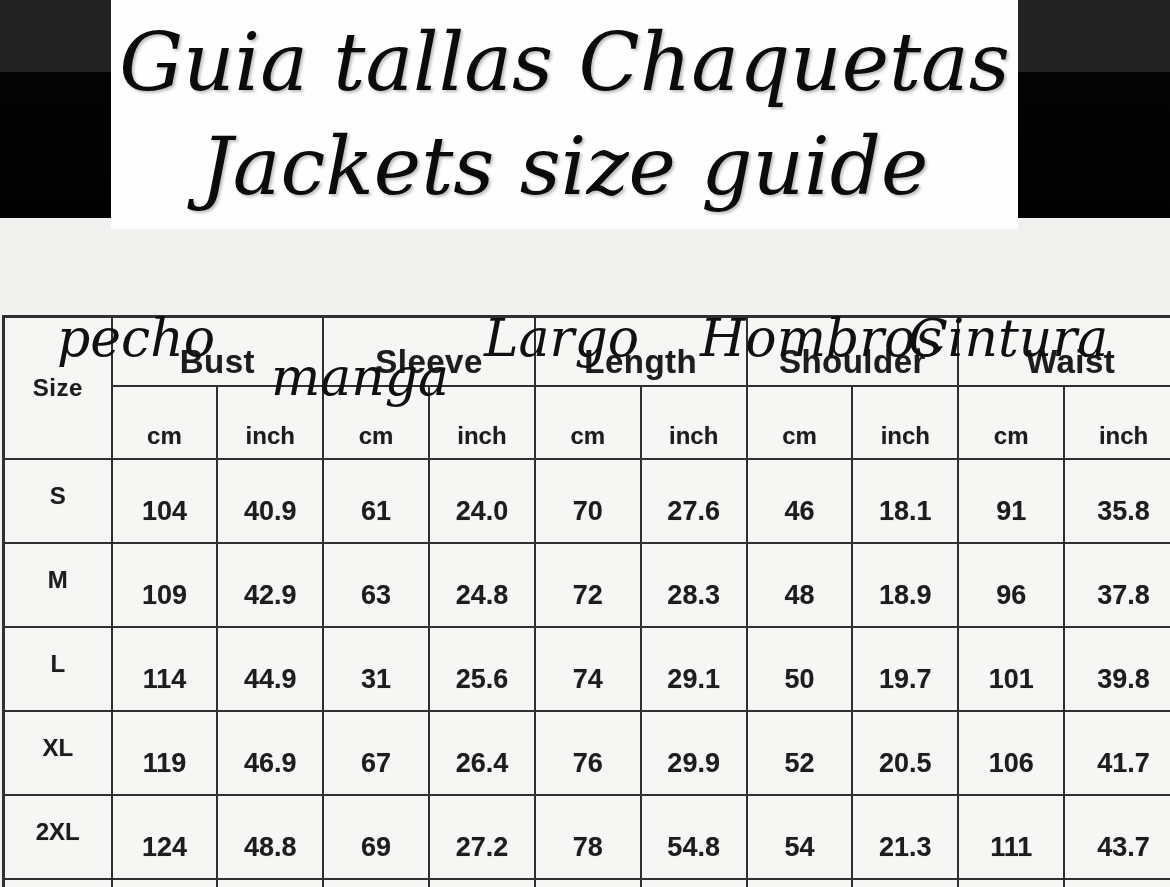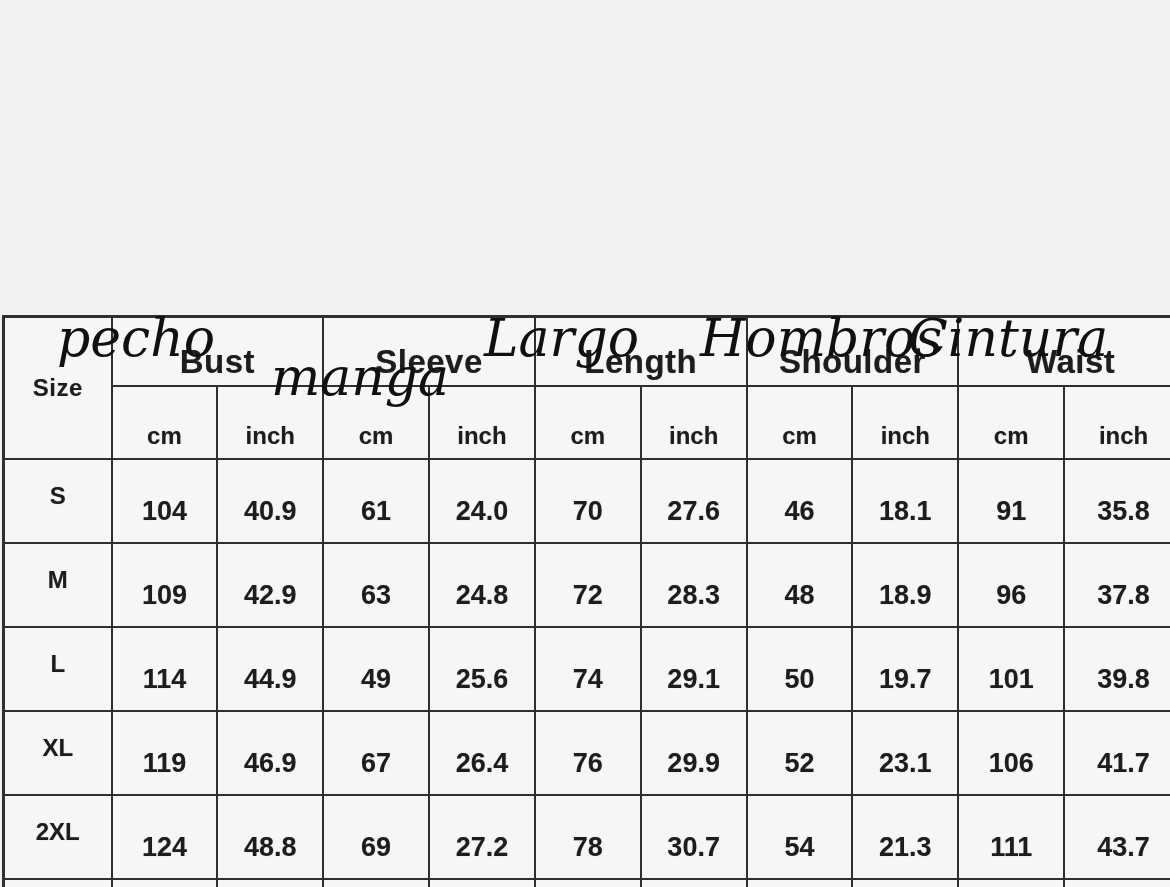--- a/index.html
+++ b/index.html
@@ -81,20 +81,28 @@
   .es1 { left: 269px; margin-top: 39px; }
   .es2 { left: 482px; }
   .es3 { left: 698px; }
   .es4 { left: 906px; }
 </style>
 </head>
 <body>
 
 <div class="canvas">
 
+  <div class="banner">
+    <div class="bar left"></div>
+    <div class="title-panel">
+      <div class="title-line">Guia tallas Chaquetas</div>
+      <div class="title-line">Jackets size guide</div>
+    </div>
+    <div class="bar right"></div>
+  </div>
 
   <div class="table-wrap">
     <table>
       <colgroup>
         <col class="c-size">
           <col>
           <col>
           <col>
           <col>
           <col>
@@ -150,50 +158,50 @@
           <td class="td-val">28.3</td>
           <td class="td-val">48</td>
           <td class="td-val">18.9</td>
           <td class="td-val">96</td>
           <td class="td-val">37.8</td>
         </tr>
         <tr>
           <td class="td-size">L</td>
           <td class="td-val">114</td>
           <td class="td-val">44.9</td>
-          <td class="td-val">49</td>
+          <td class="td-val">31</td>
           <td class="td-val">25.6</td>
           <td class="td-val">74</td>
           <td class="td-val">29.1</td>
           <td class="td-val">50</td>
           <td class="td-val">19.7</td>
           <td class="td-val">101</td>
           <td class="td-val">39.8</td>
         </tr>
         <tr>
           <td class="td-size">XL</td>
           <td class="td-val">119</td>
           <td class="td-val">46.9</td>
           <td class="td-val">67</td>
           <td class="td-val">26.4</td>
           <td class="td-val">76</td>
           <td class="td-val">29.9</td>
           <td class="td-val">52</td>
-          <td class="td-val">23.1</td>
+          <td class="td-val">20.5</td>
           <td class="td-val">106</td>
           <td class="td-val">41.7</td>
         </tr>
         <tr>
           <td class="td-size">2XL</td>
           <td class="td-val">124</td>
           <td class="td-val">48.8</td>
           <td class="td-val">69</td>
           <td class="td-val">27.2</td>
           <td class="td-val">78</td>
-          <td class="td-val">30.7</td>
+          <td class="td-val">54.8</td>
           <td class="td-val">54</td>
           <td class="td-val">21.3</td>
           <td class="td-val">111</td>
           <td class="td-val">43.7</td>
         </tr>
         <tr>
           <td class="td-size">3XL</td>
           <td class="td-val">129</td>
           <td class="td-val">50.8</td>
           <td class="td-val">71</td>

